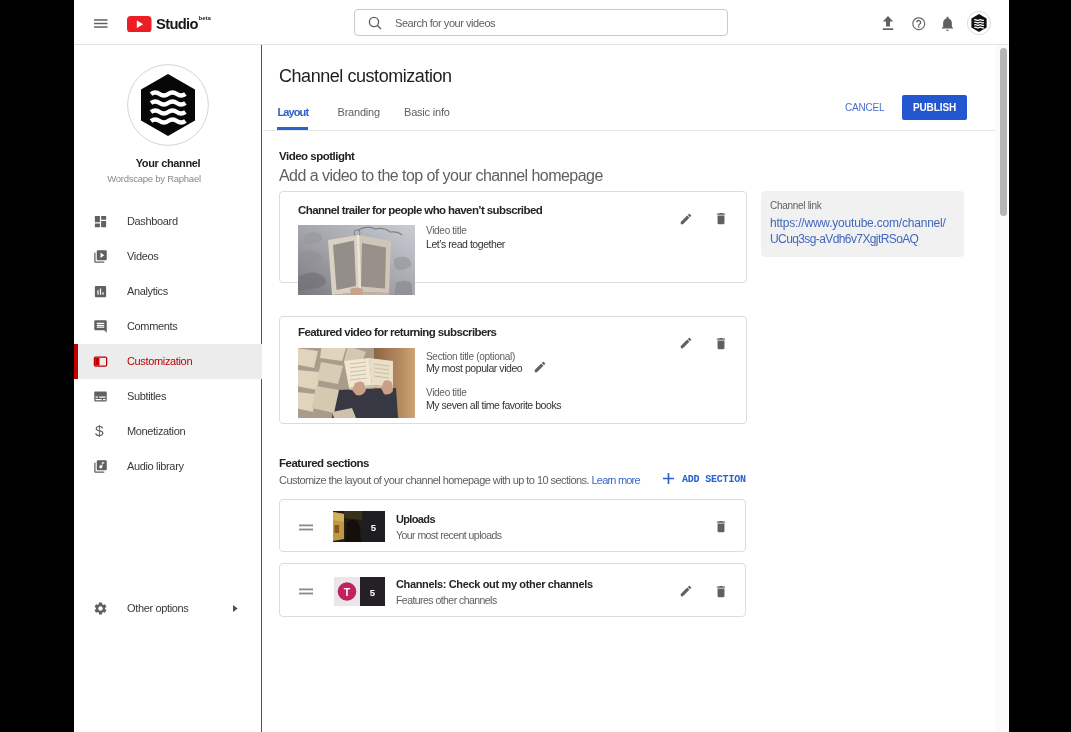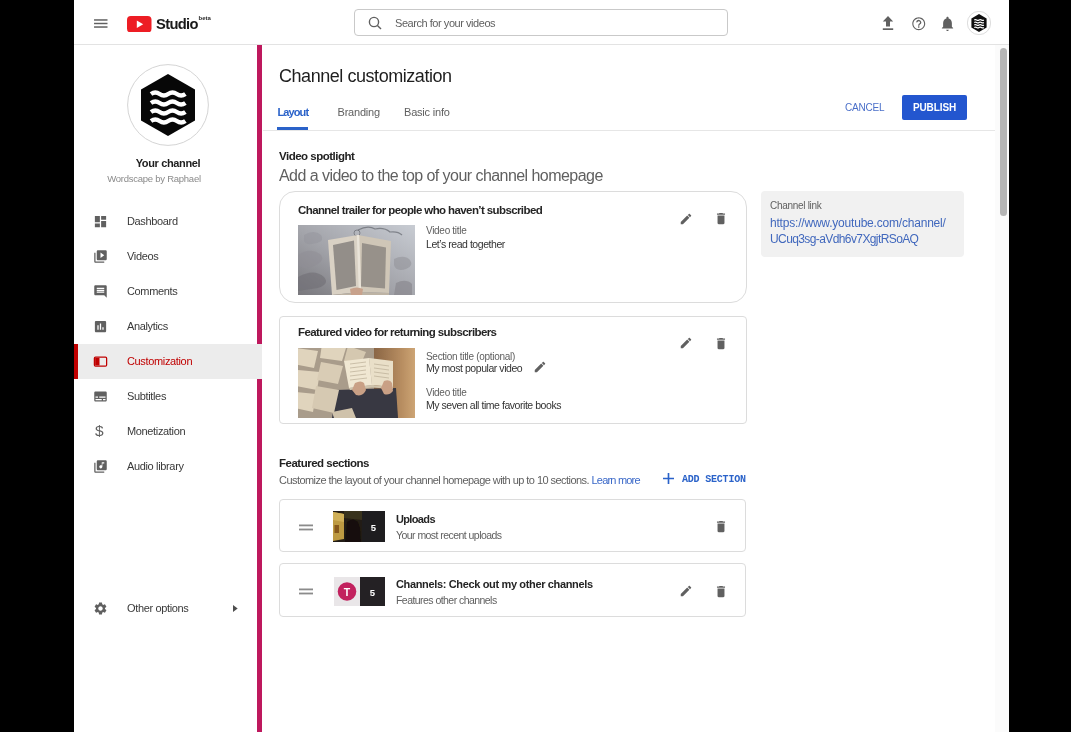--- a/index.html
+++ b/index.html
@@ -54,21 +54,21 @@
       <polygon points="24,6 39.2,14.8 39.2,33.2 24,42 8.8,33.2 8.8,14.8" fill="#0f0f0f"></polygon>
       <g stroke="#fff" stroke-width="2.5" fill="none">
         <path d="M14.5 18 q2.4 -1.7 4.8 0 t4.8 0 t4.8 0 t4.8 0"></path>
         <path d="M14.5 23 q2.4 -1.7 4.8 0 t4.8 0 t4.8 0 t4.8 0"></path>
         <path d="M14.5 28 q2.4 -1.7 4.8 0 t4.8 0 t4.8 0 t4.8 0"></path>
         <path d="M14.5 33 q2.4 -1.7 4.8 0 t4.8 0 t4.8 0 t4.8 0"></path>
       </g>
     </svg>
   </div>
 
-  <div class="abs" id="sidebar" style="left:0;top:45px;width:188px;height:687px;background:#fff;border-right:5px solid #be185d;">
+  <div class="abs" id="sidebar" style="left:0;top:45px;width:188px;height:687px;background:#fff;border-right:1px solid #be185d;">
 
     <svg class="abs" style="left:53px;top:19px" width="82" height="82" viewBox="0 0 82 82">
       <circle cx="41" cy="41" r="40.4" fill="#fff" stroke="#c9c9c9" stroke-width="0.8"></circle>
       <polygon points="41,10 68,25.5 68,56.5 41,72 14,56.5 14,25.5" fill="#070707"></polygon>
       <g stroke="#fff" stroke-width="4.4" fill="none">
         <path d="M24 30 q4.3 -3 8.6 0 t8.6 0 t8.6 0 t8.6 0"></path>
         <path d="M24 39 q4.3 -3 8.6 0 t8.6 0 t8.6 0 t8.6 0"></path>
         <path d="M24 48 q4.3 -3 8.6 0 t8.6 0 t8.6 0 t8.6 0"></path>
         <path d="M24 57 q4.3 -3 8.6 0 t8.6 0 t8.6 0 t8.6 0"></path>
       </g>
@@ -85,29 +85,29 @@
           <span class="mlabel">Dashboard</span>
         </div>
       <div class="mrow">
           <svg class="micon" viewBox="0 0 24 24">
             <path fill="#606060" d="M4 6H2v14c0 1.1.9 2 2 2h14v-2H4V6zm16-4H8c-1.1 0-2 .9-2 2v12c0 1.1.9 2 2 2h12c1.1 0 2-.9 2-2V4c0-1.1-.9-2-2-2zm-8 12.5v-9l6 4.5-6 4.5z"></path>
           </svg>
           <span class="mlabel">Videos</span>
         </div>
       <div class="mrow">
           <svg class="micon" viewBox="0 0 24 24">
+            <path fill="#606060" d="M19 3H5c-1.1 0-2 .9-2 2v14c0 1.1.9 2 2 2h14c1.1 0 2-.9 2-2V5c0-1.1-.9-2-2-2zM9 17H7v-7h2v7zm4 0h-2V7h2v10zm4 0h-2v-4h2v4z"></path>
+          </svg>
+          <span class="mlabel">Analytics</span>
+        </div>
+      <div class="mrow">
+          <svg class="micon" viewBox="0 0 24 24">
             <path fill="#606060" d="M21.99 4c0-1.1-.89-2-1.99-2H4c-1.1 0-2 .9-2 2v12c0 1.1.9 2 2 2h14l4 4-.01-18zM18 14H6v-2h12v2zm0-3H6V9h12v2zm0-3H6V6h12v2z"></path>
           </svg>
           <span class="mlabel">Comments</span>
-        </div>
-      <div class="mrow">
-          <svg class="micon" viewBox="0 0 24 24">
-            <path fill="#606060" d="M19 3H5c-1.1 0-2 .9-2 2v14c0 1.1.9 2 2 2h14c1.1 0 2-.9 2-2V5c0-1.1-.9-2-2-2zM9 17H7v-7h2v7zm4 0h-2V7h2v10zm4 0h-2v-4h2v4z"></path>
-          </svg>
-          <span class="mlabel">Analytics</span>
         </div>
       <div class="mrow sel">
           <span class="redbar"></span>
           <svg class="micon" viewBox="0 0 24 24">
             <rect x="2.2" y="5" width="19.6" height="14.5" rx="1.8" fill="none" stroke="#c00000" stroke-width="2"></rect>
             <rect x="3.4" y="6.2" width="7" height="12.1" fill="#c00000"></rect>
           </svg>
           <span class="mlabel" style="color:#c00000;">Customization</span>
         </div>
       <div class="mrow">
@@ -153,21 +153,21 @@
     <span class="abs" style="left:74.5px;top:61px;font-size:11px;color:#606060;letter-spacing:-0.2px;">Branding</span>
     <span class="abs" style="left:141px;top:61px;font-size:11px;color:#606060;letter-spacing:-0.2px;">Basic info</span>
     <div class="abs" style="left:14px;top:82px;width:31px;height:3px;background:#2a62c9;"></div>
     <div class="abs" style="left:0;top:85px;width:733px;height:1px;background:#e6e6e6;"></div>
     <span class="abs" style="left:582px;top:57px;font-size:10px;color:#4a6fc9;letter-spacing:-0.2px;">CANCEL</span>
     <div class="abs" style="left:639px;top:50px;width:65px;height:25px;background:#2356cf;border-radius:2px;text-align:center;line-height:25px;font-size:10px;font-weight:bold;color:#fff;letter-spacing:-0.1px;">PUBLISH</div>
 
     <span class="abs b" style="left:16px;top:105px;font-size:11.5px;color:#222;letter-spacing:-0.5px;">Video spotlight</span>
     <span class="abs g" style="left:16px;top:121.5px;font-size:16px;letter-spacing:-0.55px;">Add a video to the top of your channel homepage</span>
 
-    <div class="abs" style="left:16px;top:146px;width:468px;height:112px;border:1px solid #dcdcdc;border-radius:16px;">
+    <div class="abs" style="left:16px;top:146px;width:468px;height:92px;border:1px solid #dcdcdc;border-radius:4px;">
       <span class="abs b" style="left:18px;top:11.5px;font-size:11.5px;color:#252525;letter-spacing:-0.6px;">Channel trailer for people who haven’t subscribed</span>
       <svg class="abs" style="left:18px;top:33px" width="117" height="70" viewBox="0 0 117 70" id="thumb1">
 <defs>
 <filter id="soft1" x="-5%" y="-5%" width="110%" height="110%">
               <feGaussianBlur stdDeviation="0.55"></feGaussianBlur>
             </filter>
 <linearGradient id="t1bg" x1="0" y1="1" x2="1" y2="0">
  <stop offset="0" stop-color="#79787d"></stop>
               <stop offset="0.45" stop-color="#a2a3a9"></stop>
               <stop offset="1" stop-color="#c8ccd3"></stop>

